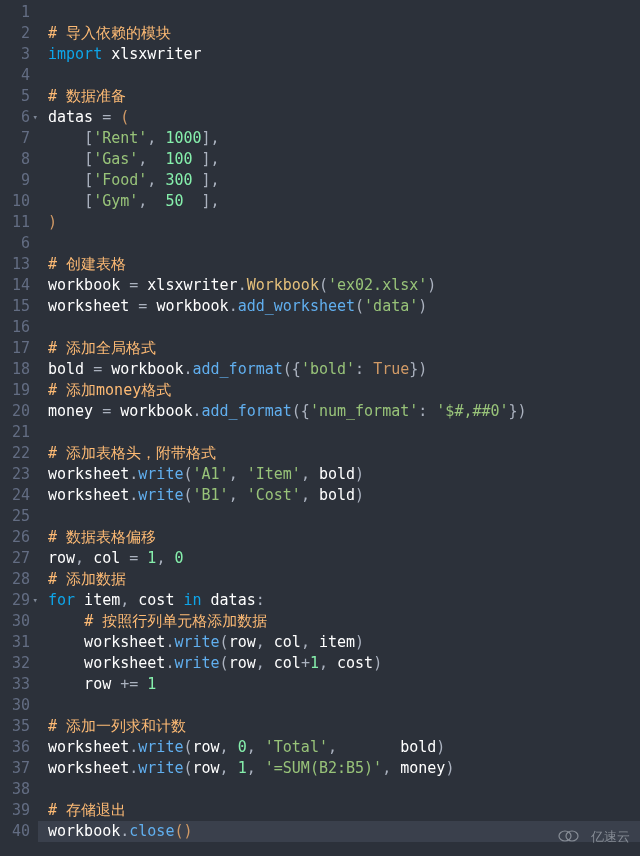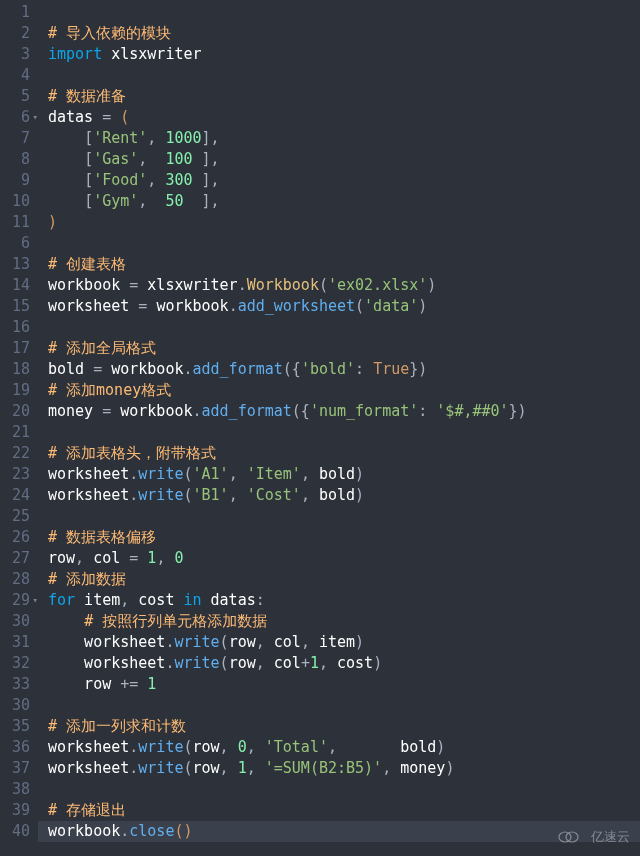--- a/index.html
+++ b/index.html
@@ -68,21 +68,21 @@
   .const { color: #d19a66; margin-top: 6px; }
   .watermark {
     position: absolute;
     right: 10px;
     bottom: 10px;
     color: #b9bfc6;
     opacity: 0.6;
     font-size: 13px;
     font-family: sans-serif;
     display: flex;
-    align-items: flex-end;
+    align-items: flex-start;
     gap: 12px;
   }
   .watermark svg { width: 22px; height: 14px; }
 </style>
 </head>
 <body>
 
 <div class="editor">
   <div class="gutter" id="gutter">
       <div class="ln">1</div>

